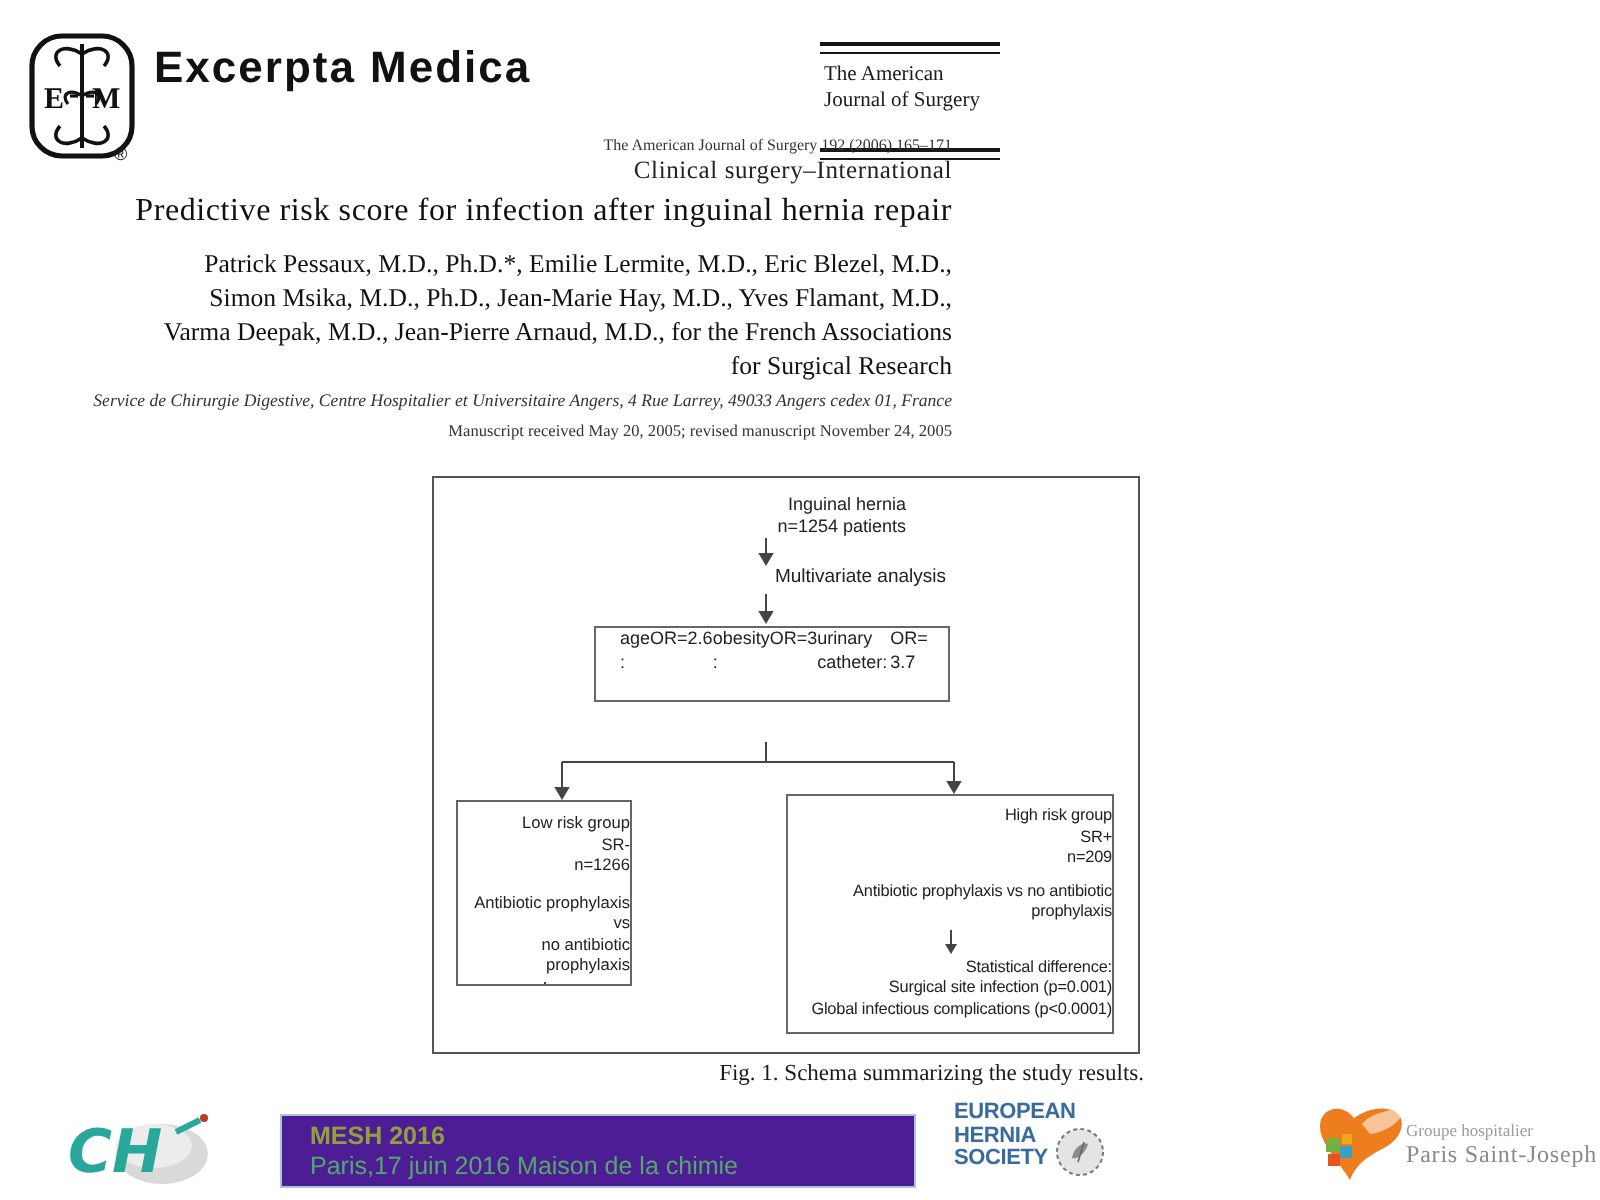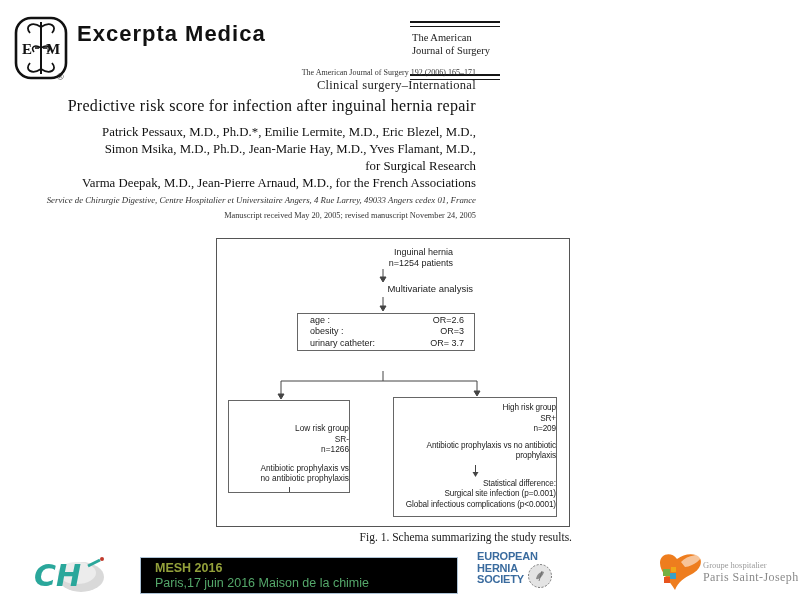--- a/index.html
+++ b/index.html
@@ -24,34 +24,34 @@
   .affil{left:28px;top:195px;width:448px;font-size:8.8px;font-style:italic;color:#333}
   .manuscript{left:28px;top:211px;width:448px;font-size:8.3px;color:#333}
 
   
   .fig-frame{left:216px;top:238px;width:352px;height:287px;border:1px solid #555;
              font-family:"Liberation Sans",sans-serif;font-size:9px;color:#222}
   .fig-frame .abs{position:absolute}
   .fig-top-node{left:96px;top:8px;width:140px;line-height:11px}
   .fig-analysis{left:76px;top:44px;width:180px;font-size:9.5px}
   .or-box{left:80px;top:74px;width:178px;height:38px;border:1px solid #666;
-          display:flex;flex-direction:column;justify-content:center;padding:0 10px 0 12px;box-sizing:border-box}
+          display:flex;flex-direction:row;justify-content:center;padding:0 10px 0 12px;box-sizing:border-box}
   .or-row{display:flex;justify-content:space-between;line-height:11.5px}
   .risk-line{left:2px;top:124px;width:348px;font-size:8.2px;letter-spacing:-.15px;white-space:nowrap}
   .group-box{border:1px solid #666;box-sizing:border-box;overflow:hidden;line-height:10.5px;font-size:8.3px}
-  .low-box{left:11px;top:161px;width:122px;height:93px;padding-top:22px}
+  .low-box{left:11px;top:161px;width:88px;height:93px;padding-top:5px}
   .high-box{left:176px;top:158px;width:164px;height:120px;padding-top:5px;font-size:8.2px;letter-spacing:-.1px}
   .gap8{height:8px}.gap6{height:6px}
   .mini-arrow{display:block;margin:3px auto 2px auto}
   .fig-caption{left:220px;top:531px;width:352px;font-size:11.5px;color:#1a1a1a}
 
   
   .chu{left:32px;top:552px}
   .mesh-box{left:140px;top:557px;width:318px;height:37px;border:1px solid #aec3d6;
-            font-family:"Liberation Sans",sans-serif;box-sizing:border-box;padding:3px 0 0 14px;background:#000000}
+            font-family:"Liberation Sans",sans-serif;box-sizing:border-box;padding:3px 0 0 14px;background:#4c1d95}
   .mesh-title{font-size:12.5px;font-weight:bold;line-height:15px}
   .mesh-details{font-size:12.5px;line-height:15px}
   .ehs{left:477px;top:551px;font-family:"Liberation Sans",sans-serif;font-weight:bold;
        font-size:11px;line-height:11.5px;letter-spacing:-.2px}
   .ehs-emblem{left:527px;top:563px}
   .psj{left:655px;top:549px}
   .psj-text{left:703px;top:560px;font-family:Liberation Serif, serif}
   .psj-l1{font-size:8.5px;line-height:10px}
   .psj-l2{font-size:12px;letter-spacing:.4px}
 </style>
@@ -85,22 +85,22 @@
 <div class="abs rule rule-bottom"></div>
 
 <div class="abs citation ctr">The American Journal of Surgery 192 (2006) 165–171</div>
 <div class="abs section-line ctr">Clinical surgery–International</div>
 
 <div class="abs title ctr">Predictive risk score for infection after inguinal hernia repair</div>
 
 <div class="abs authors ctr">
   <div>Patrick Pessaux, M.D., Ph.D.*, Emilie Lermite, M.D., Eric Blezel, M.D.,</div>
   <div>Simon Msika, M.D., Ph.D., Jean-Marie Hay, M.D., Yves Flamant, M.D.,</div>
+  <div>Varma Deepak, M.D., Jean-Pierre Arnaud, M.D., for the French Associations</div>
   <div>for Surgical Research</div>
-  <div>Varma Deepak, M.D., Jean-Pierre Arnaud, M.D., for the French Associations</div>
 </div>
 
 <div class="abs affil ctr">Service de Chirurgie Digestive, Centre Hospitalier et Universitaire Angers, 4 Rue Larrey, 49033 Angers cedex 01, France</div>
 <div class="abs manuscript ctr">Manuscript received May 20, 2005; revised manuscript November 24, 2005</div>
 
 <div class="abs fig-frame">
 
   <svg class="abs" style="left:0;top:0" width="352" height="285">
     <g stroke="#444" stroke-width="1" fill="#444">
       <line x1="166" y1="30" x2="166" y2="38"></line>

